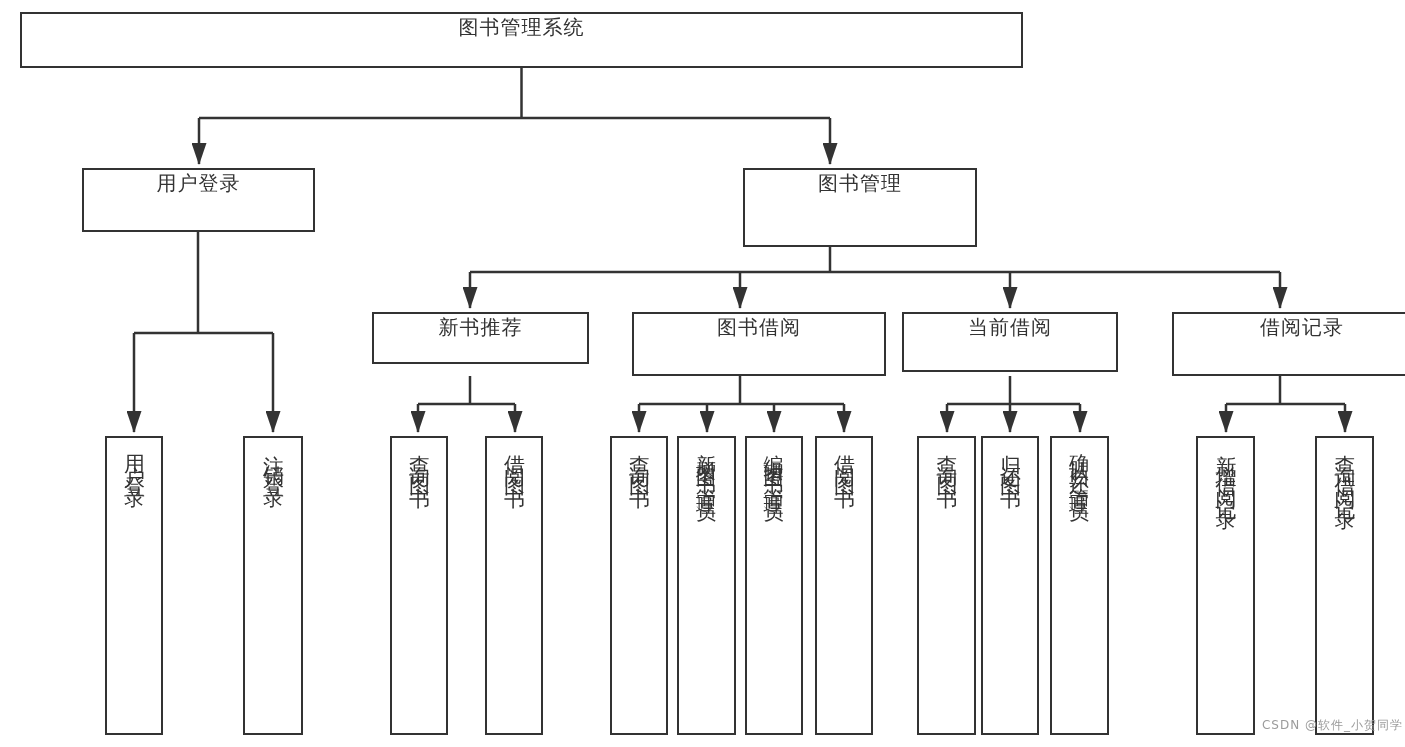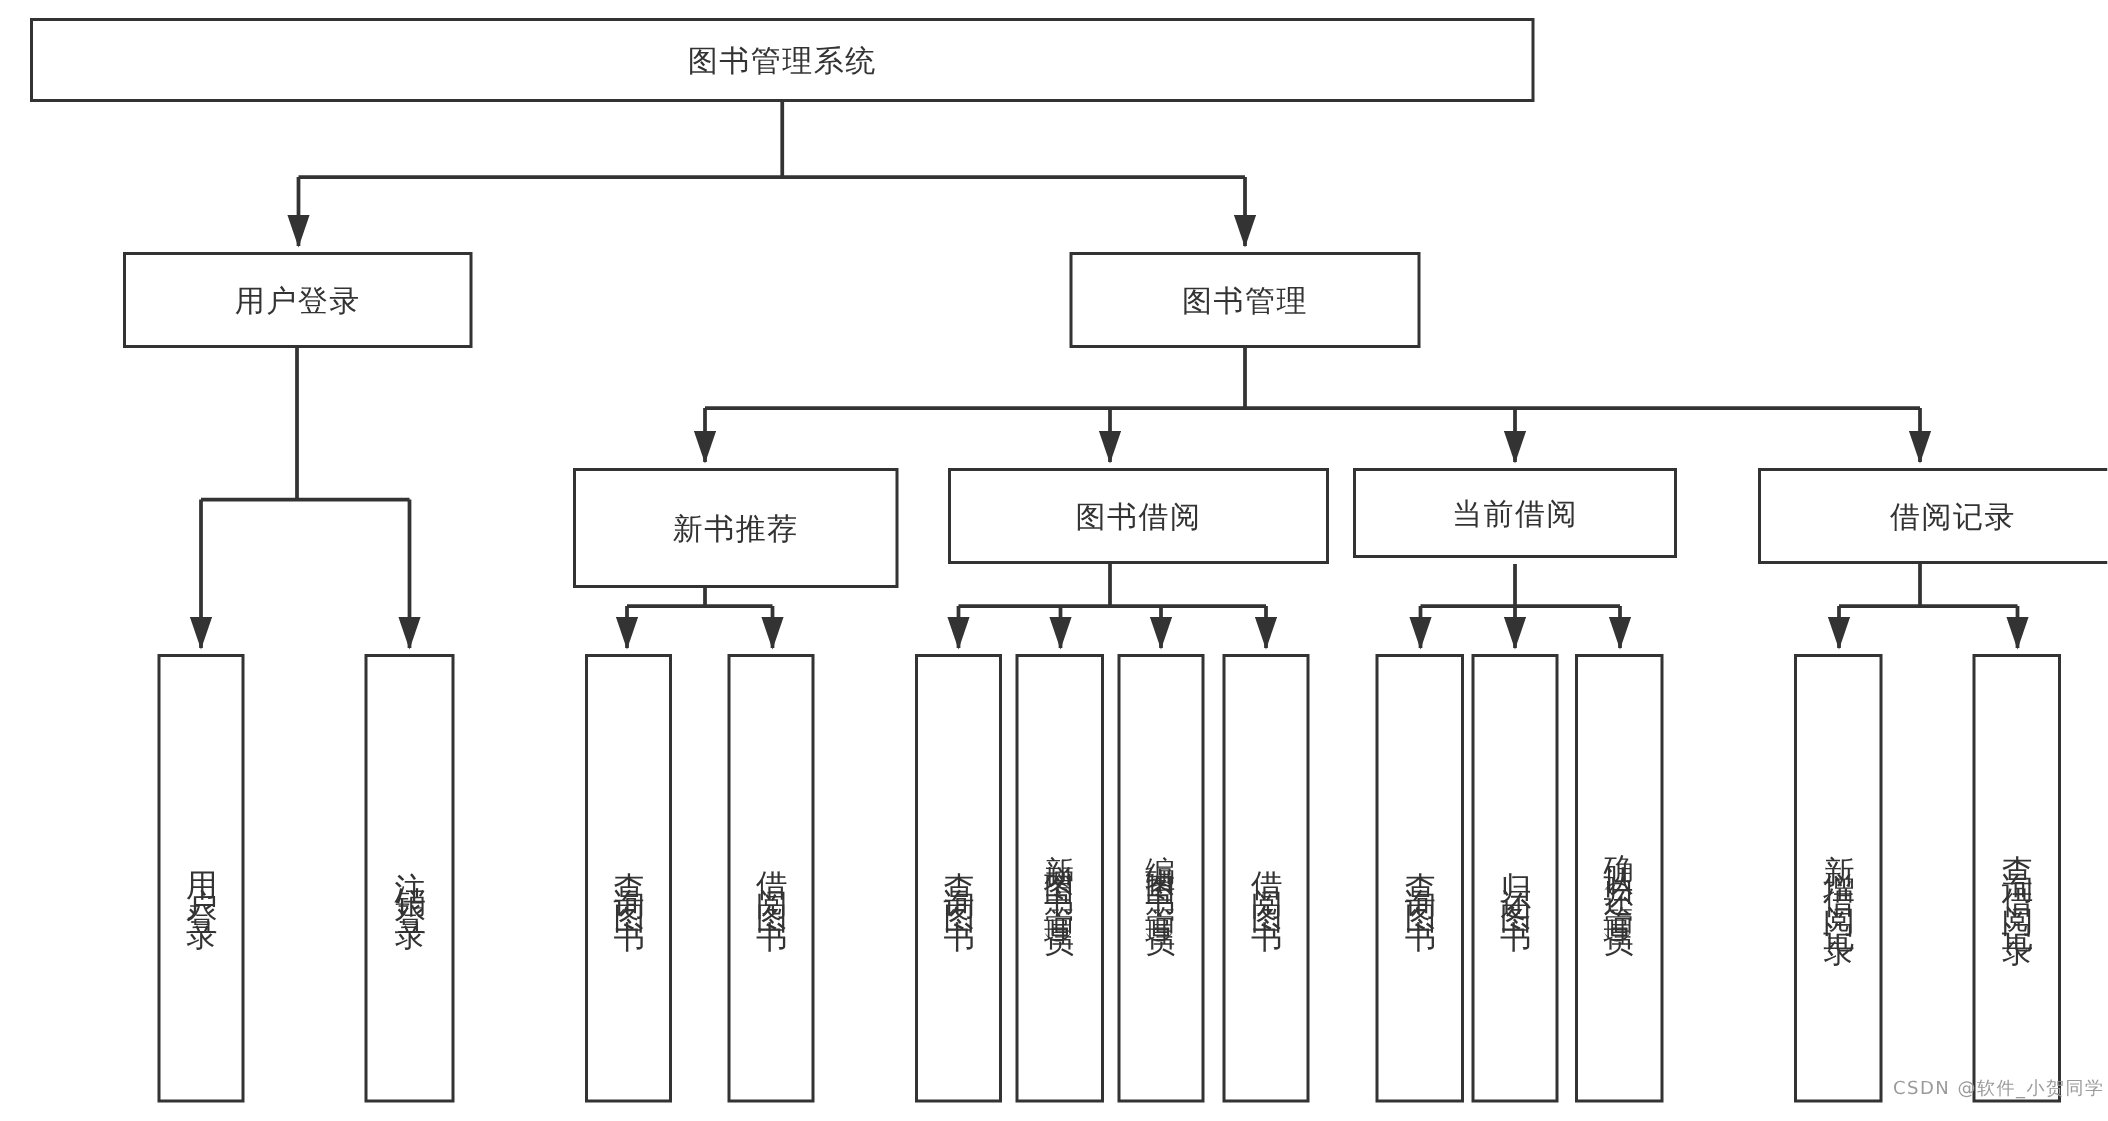--- a/index.html
+++ b/index.html
@@ -8,21 +8,21 @@
     width:1405px;height:747px;
     background:#ffffff;
     font-family:"DejaVu Sans","Liberation Sans",sans-serif;
     overflow:hidden;
   }
   #wires{position:absolute;left:0;top:0;width:1405px;height:747px;}
   .node{
     position:absolute;
     border:2.5px solid #333333;
     background:#ffffff;
-    display:flex;align-items:center;justify-content:center;
+    display:flex;align-items:flex-start;justify-content:center;
     box-sizing:border-box;
     color:#333333;
   }
   .hlabel{
     font-size:20px;
     letter-spacing:1px;
     white-space:nowrap;
     color:#333333;
   }
   .vlabel{
@@ -99,25 +99,25 @@
     </g>
   </svg>
 
   <div class="node" style="left:20px;top:12px;width:1003px;height:56px">
     <span class="hlabel">图书管理系统</span>
   </div>
 
   <div class="node" style="left:82px;top:168px;width:233px;height:64px">
     <span class="hlabel">用户登录</span>
   </div>
-  <div class="node" style="left:713px;top:168px;width:234px;height:64px">
+  <div class="node" style="left:743px;top:168px;width:234px;height:79px">
     <span class="hlabel">图书管理</span>
   </div>
 
-  <div class="node" style="left:382px;top:312px;width:217px;height:80px">
+  <div class="node" style="left:372px;top:312px;width:217px;height:52px">
     <span class="hlabel">新书推荐</span>
   </div>
   <div class="node" style="left:632px;top:312px;width:254px;height:64px">
     <span class="hlabel">图书借阅</span>
   </div>
   <div class="node" style="left:902px;top:312px;width:216px;height:60px">
     <span class="hlabel">当前借阅</span>
   </div>
   <div class="node" style="left:1172px;top:312px;width:260px;height:64px">
     <span class="hlabel">借阅记录</span>

